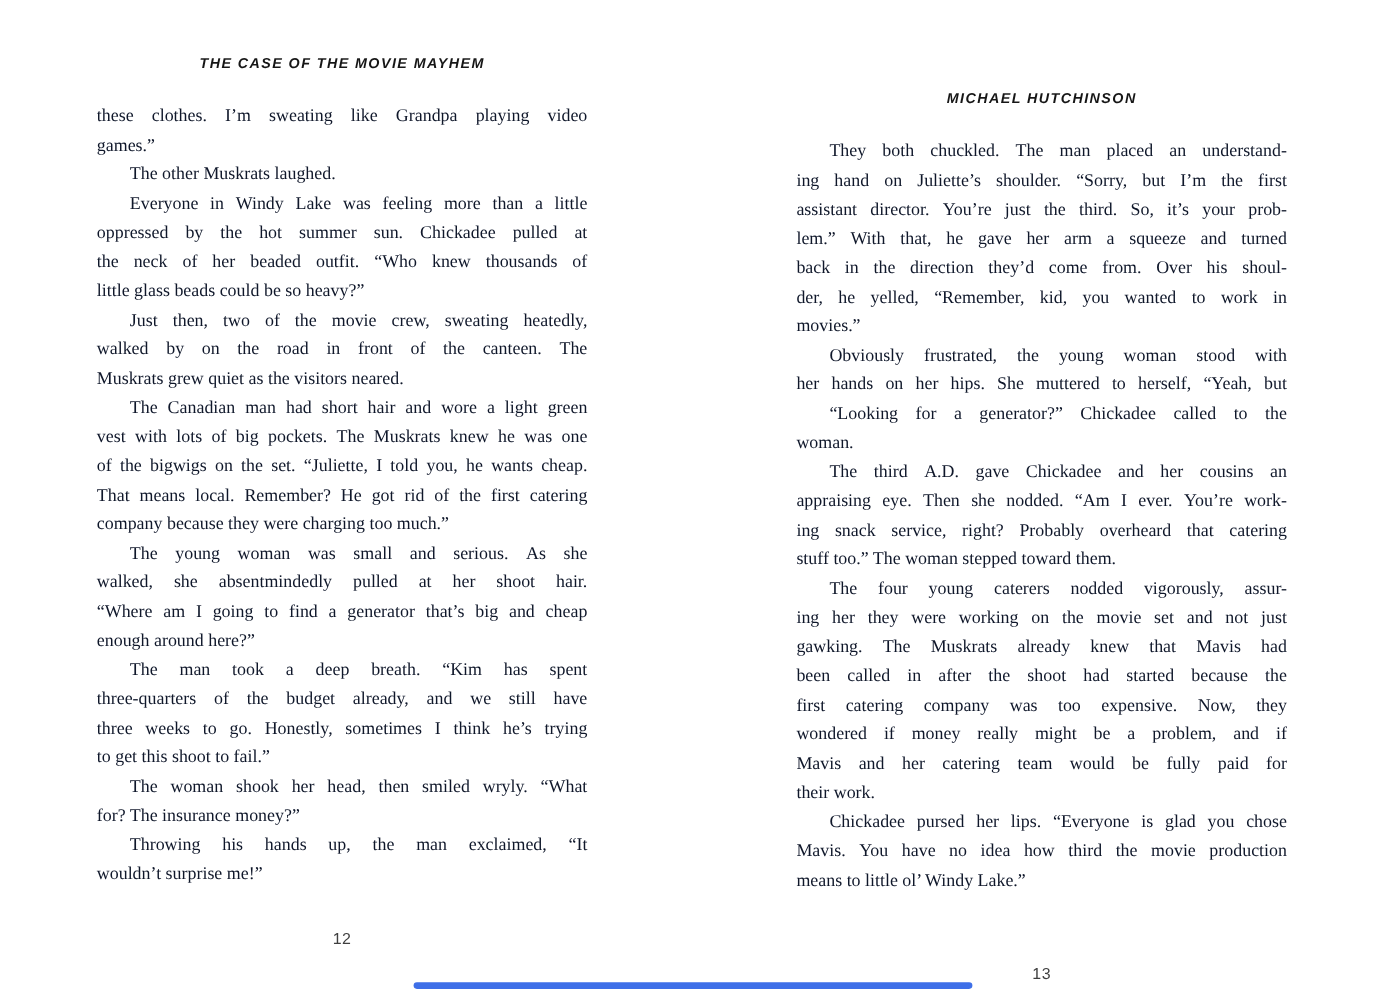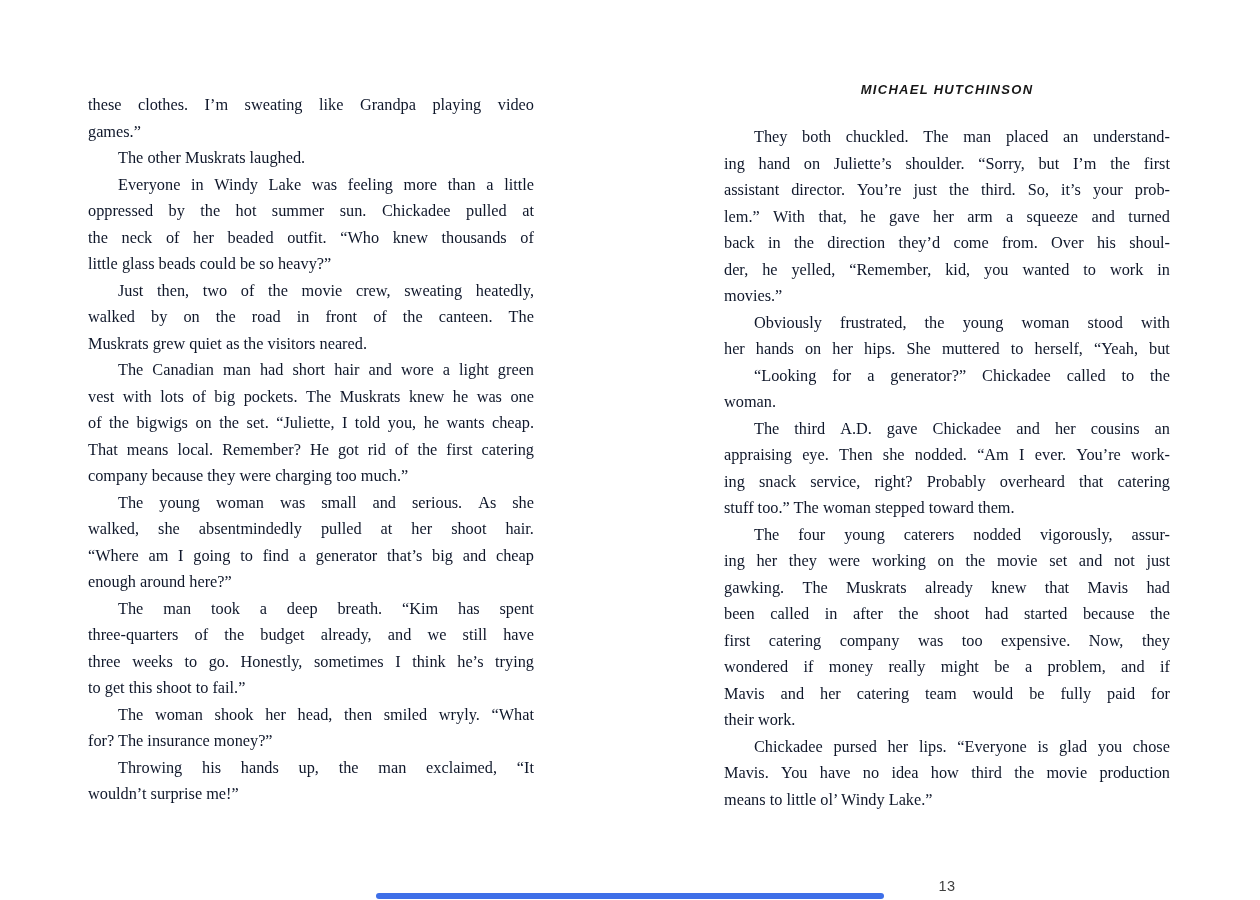--- a/index.html
+++ b/index.html
@@ -52,20 +52,21 @@
     width: 508px; height: 6px;
     border-radius: 3px;
   }
 </style>
 </head>
 <body>
 
 <div class="spread">
 
   <section class="page" id="page-left">
+    <header class="running-head">THE CASE OF THE MOVIE MAYHEM</header>
     <div class="body-text" id="body-left">
         <div class="line just">
           <span>these</span>
           <span>clothes.</span>
           <span>I’m</span>
           <span>sweating</span>
           <span>like</span>
           <span>Grandpa</span>
           <span>playing</span>
           <span>video</span>
@@ -277,20 +278,21 @@
           <span>his</span>
           <span>hands</span>
           <span>up,</span>
           <span>the</span>
           <span>man</span>
           <span>exclaimed,</span>
           <span>“It</span>
         </div>
         <div class="line">wouldn’t surprise me!”</div>
       </div>
+    <div class="folio">12</div>
   </section>
 
   <section class="page" id="page-right">
     <header class="running-head">MICHAEL HUTCHINSON</header>
     <div class="body-text" id="body-right">
         <div class="line just indent">
           <span>They</span>
           <span>both</span>
           <span>chuckled.</span>
           <span>The</span>

